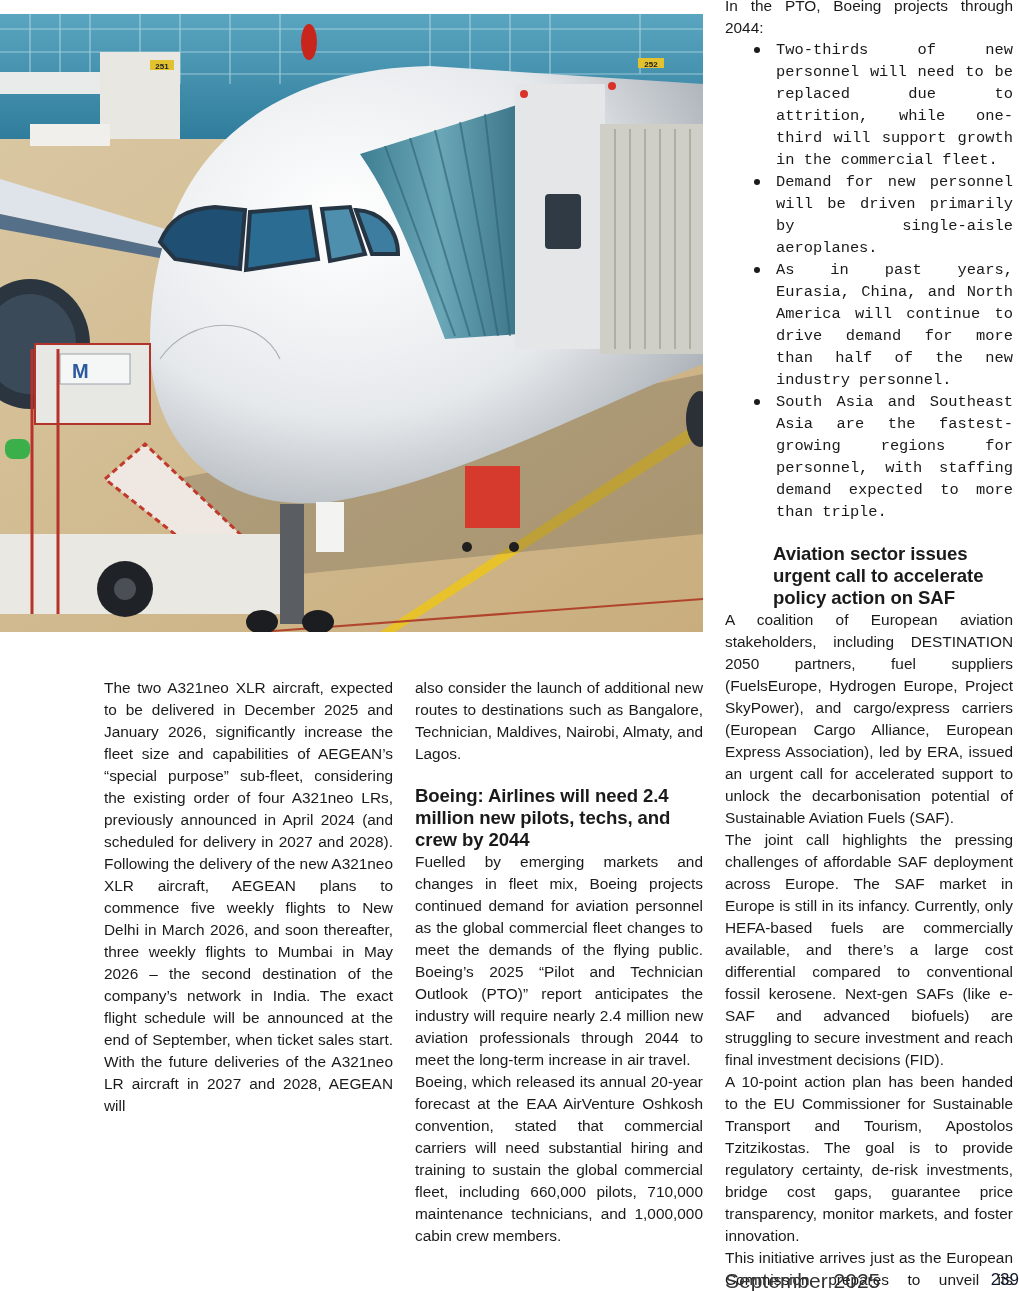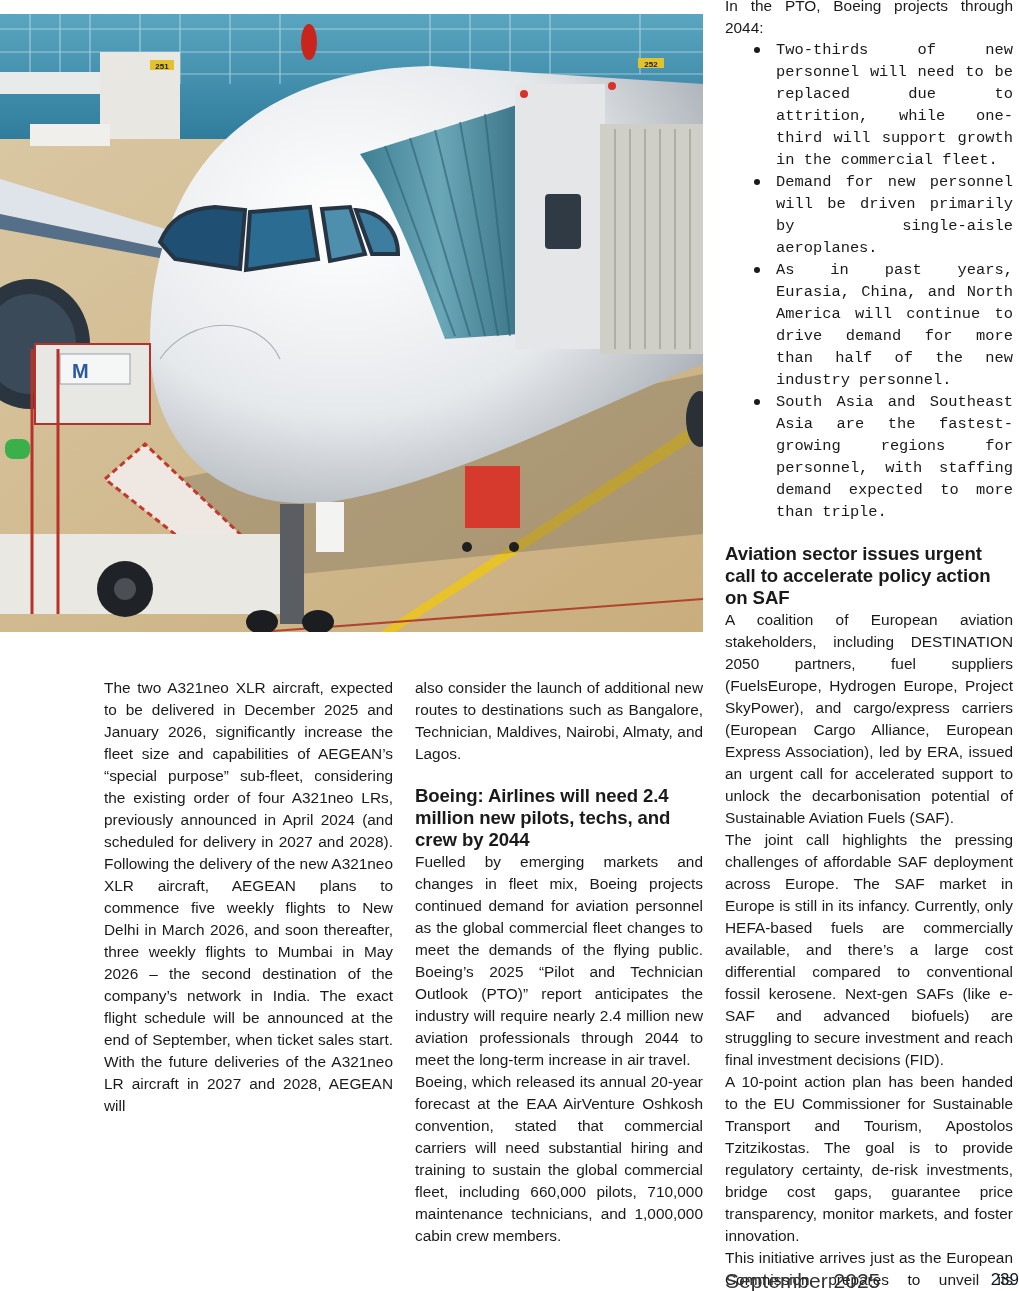--- a/index.html
+++ b/index.html
@@ -12,21 +12,21 @@
 
   
   .col { position: absolute; font-size: 15.4px; line-height: 22px; text-align: justify; }
   .col p { margin: 0; }
   .col-left  { left: 104px; top: 677px; width: 289px; }
   .col-mid   { left: 415px; top: 677px; width: 288px; }
   .col-right { left: 725px; top: -5px;  width: 288px; }
 
   h2.head { font-size: 18.6px; line-height: 22px; font-weight: bold; margin: 0; letter-spacing: -0.1px; text-align: left; }
   .col-mid h2.head  { margin-top: 20px; }
-  .col-right h2.head { margin-top: 20px; }
+  .col-right h2.head { margin-top: 20px; margin-left: 48px; }
 
   ul.bullets { list-style: none; margin: 0; padding: 0 0 0 51px; font-family: Liberation Mono, monospace; }
   ul.bullets li { position: relative; }
   ul.bullets li .dot { position: absolute; left: -22px; top: 8px; width: 6px; height: 6px; border-radius: 50%; background: #1a1a1a; }
 
   
   .footer-date { position: absolute; left: 725px; top: 1271px; font-size: 21px; line-height: 20px; color: #333; }
   .footer-page { position: absolute; left: 975px; top: 1270px; width: 44px; text-align: right; font-size: 17px; line-height: 20px; color: #0f172a; }
 </style>
 </head>

